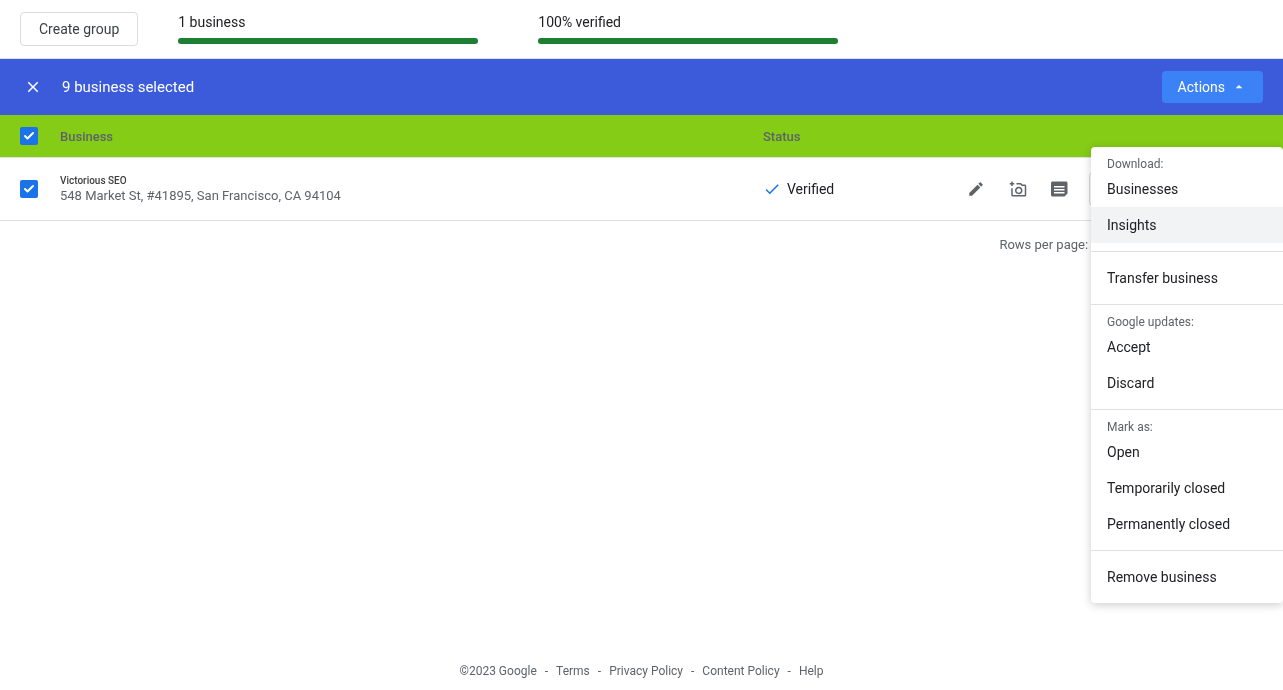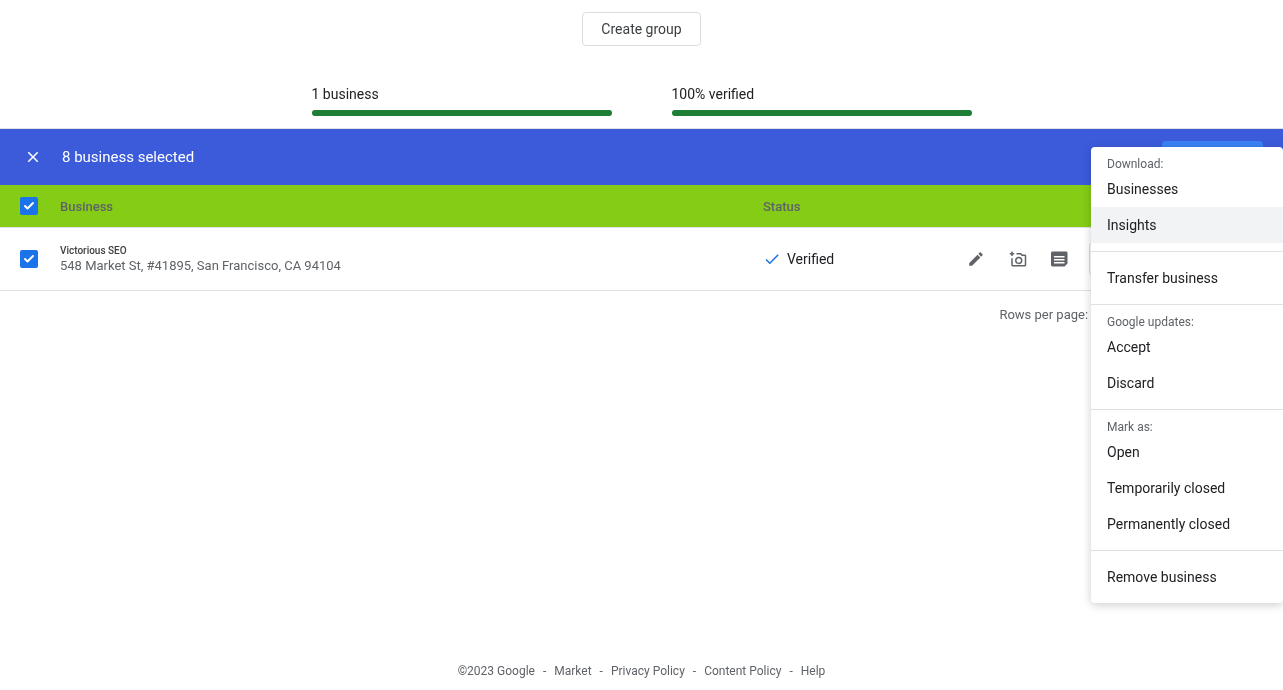--- a/index.html
+++ b/index.html
@@ -13,21 +13,20 @@
       overflow: hidden;
     }
 
     
     .top-bar {
       display: flex;
       align-items: center;
       padding: 12px 20px;
       gap: 40px;
       border-bottom: 1px solid #e0e0e0;
-      flex-direction: column;
     }
 
     .create-group-btn {
       border: 1px solid #dadce0;
       background: #fff;
       color: #3c4043;
       padding: 8px 18px;
       border-radius: 4px;
       font-size: 14px;
       cursor: pointer;
@@ -324,21 +323,21 @@
     </div>
   </div>
 </div>
 
 <div class="selection-bar">
   <button class="close-icon-btn">
     <svg width="18" height="18" viewBox="0 0 24 24" fill="white">
       <path d="M19 6.41L17.59 5 12 10.59 6.41 5 5 6.41 10.59 12 5 17.59 6.41 19 12 13.41 17.59 19 19 17.59 13.41 12z"></path>
     </svg>
   </button>
-  <span class="selection-text">8 business selected</span>
+  <span class="selection-text">9 business selected</span>
 
   <div style="position: relative;">
     <button class="actions-dropdown-btn">
       <span>Actions</span>
       <svg width="16" height="16" viewBox="0 0 24 24" fill="white">
         <path d="M7 14l5-5 5 5z"></path>
       </svg>
     </button>
 
     <div class="dropdown-wrapper">
@@ -448,20 +447,20 @@
   <button class="icon-btn" style="opacity: 0.4; cursor: default;">
     <svg width="18" height="18" viewBox="0 0 24 24" fill="#5f6368">
       <path d="M10 6L8.59 7.41 13.17 12l-4.58 4.59L10 18l6-6z"></path>
     </svg>
   </button>
 </div>
 
 <div class="footer">
   <span>©2023 Google</span>
   <span>-</span>
-  <a href="#">Market</a>
+  <a href="#">Terms</a>
   <span>-</span>
   <a href="#">Privacy Policy</a>
   <span>-</span>
   <a href="#">Content Policy</a>
   <span>-</span>
   <a href="#">Help</a>
 </div>
 
 </body></html>

